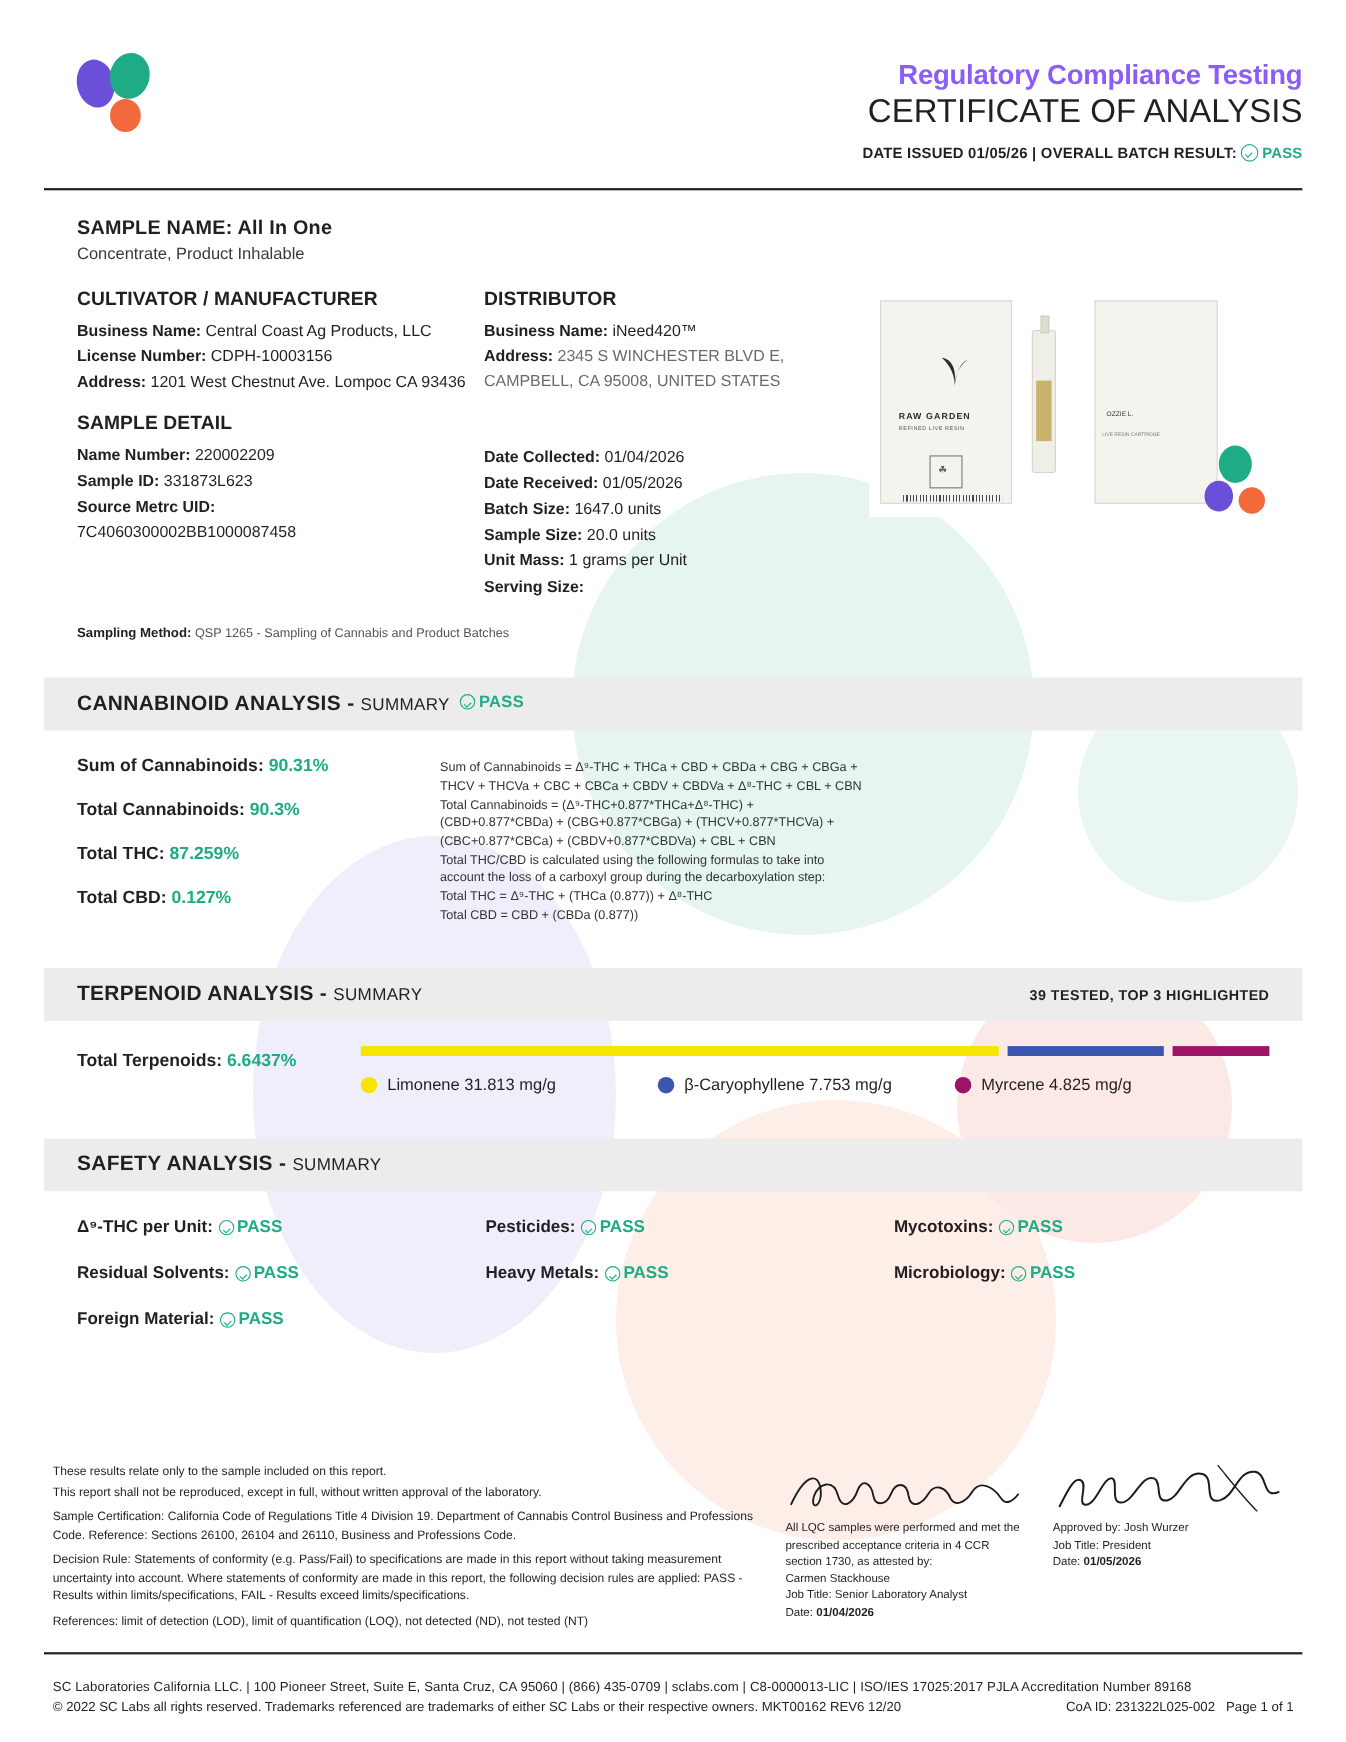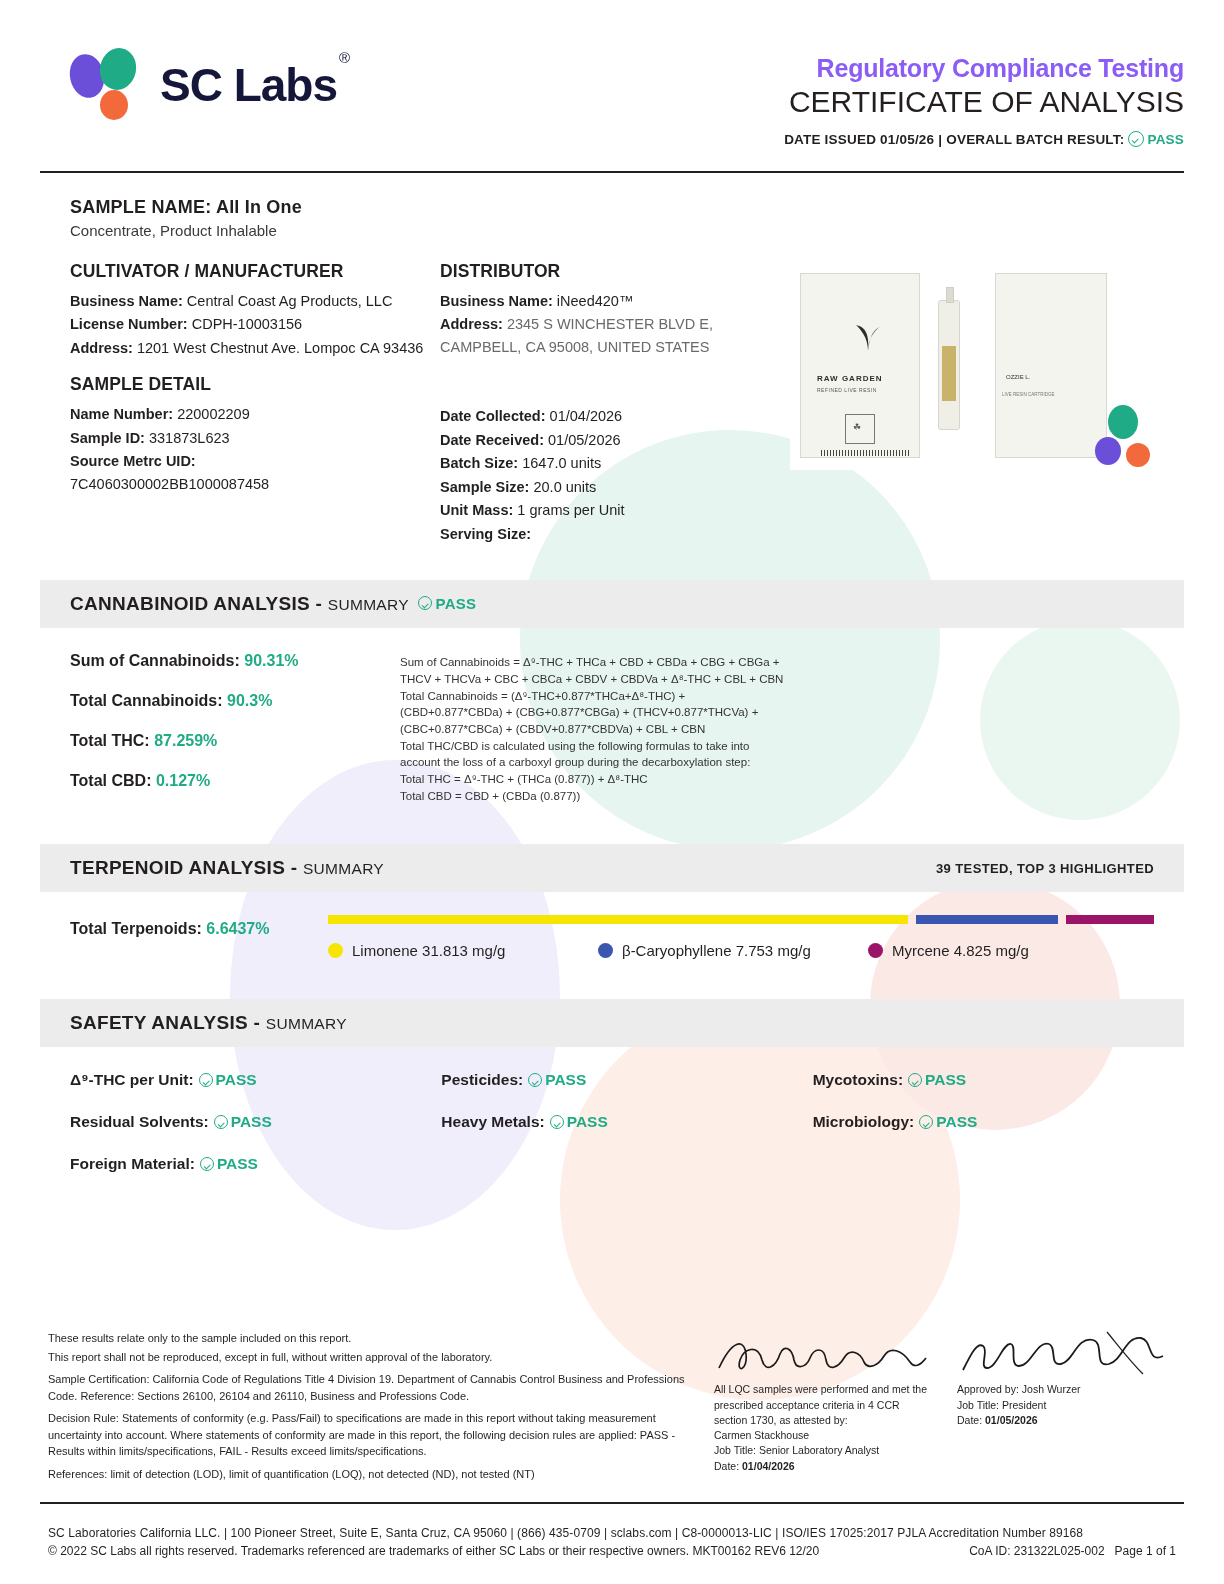--- a/index.html
+++ b/index.html
@@ -133,23 +133,20 @@
 <div class="bg-blob blob-green2"></div>
 
 <div class="page">
 
   <div class="header">
     <div class="logo-wrap">
       <div class="logo-mark">
         <div class="c1"></div>
           <div class="c2"></div>
           <div class="c3"></div>
-      </div>
-      <div class="logo-text">
-        <span>SC Labs</span><sup>®</sup>
       </div>
     </div>
     <div class="header-right">
       <div class="rct">Regulatory Compliance Testing</div>
       <div class="coa-title">CERTIFICATE OF ANALYSIS</div>
       <div class="issued">
         <span>DATE ISSUED</span>
         <span>01/05/26</span>
         <span>|</span>
         <span>OVERALL BATCH RESULT:</span>
@@ -263,20 +260,24 @@
             <div style="position:absolute;left:6px;top:118px;font-size:4.5px;color:#777">LIVE RESIN CARTRIDGE</div>
 
           </div>
           <div class="img-dot d1"></div>
           <div class="img-dot d2"></div>
           <div class="img-dot d3"></div>
         </div>
       </div>
     </div>
 
+    <div class="sampling-method">
+      <b>Sampling Method:</b>
+      <span>QSP 1265 - Sampling of Cannabis and Product Batches</span>
+    </div>
   </div>
 
   <div class="bar">
     <h2>
       <span>CANNABINOID ANALYSIS -</span>
       <span class="sub">SUMMARY</span>
       <span class="pass-badge" style="font-size:15px;margin-left:4px">
         <span class="ring"></span>
         <span>PASS</span>
       </span>

